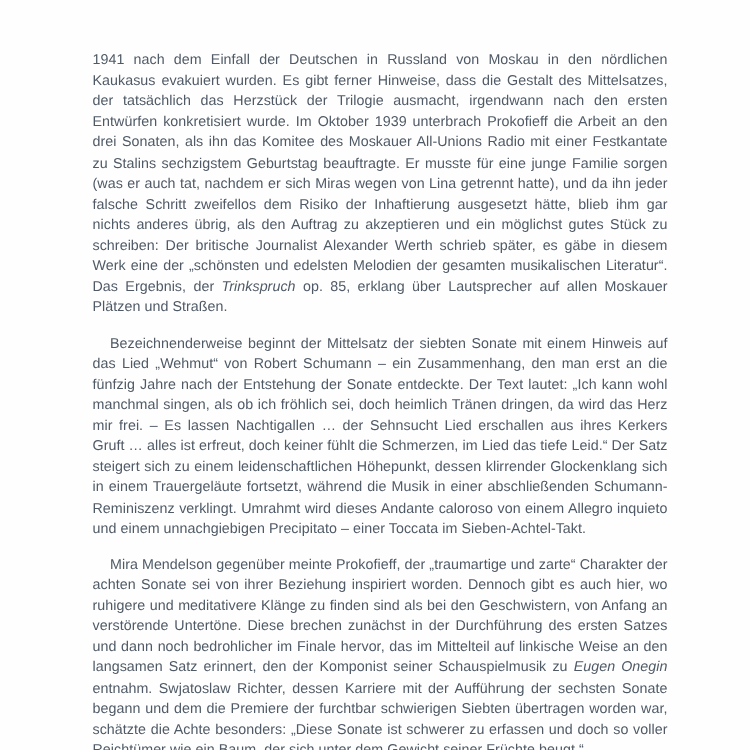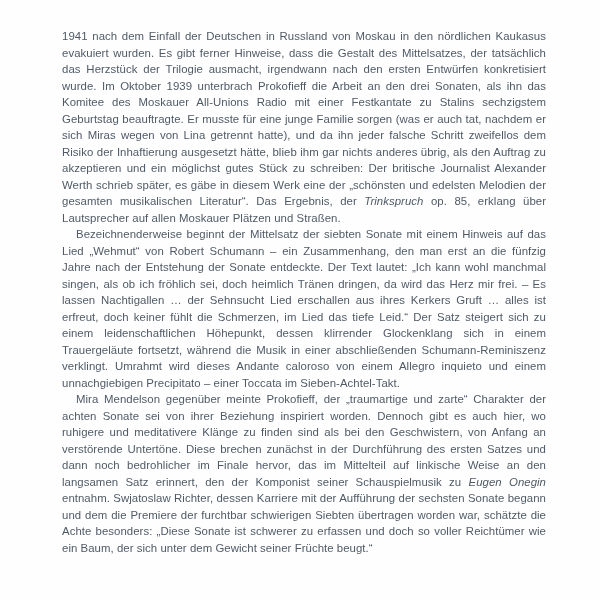--- a/index.html
+++ b/index.html
@@ -23,21 +23,21 @@
     top: 28px;
     width: 484px;
     font-family: "Liberation Sans", "DejaVu Sans", sans-serif;
     font-size: 11.4px;
     line-height: 16.5px;
     color: #4f5a66;
     text-align: justify;
     letter-spacing: 0.05px;
   }
   .para {
-    margin: 0;
+    margin: 12px;
     padding: 0;
   }
   .para.indent {
     text-indent: 14px;
   }
   .para i {
     font-style: italic;
   }
   .signature {
     margin-top: 6px;

